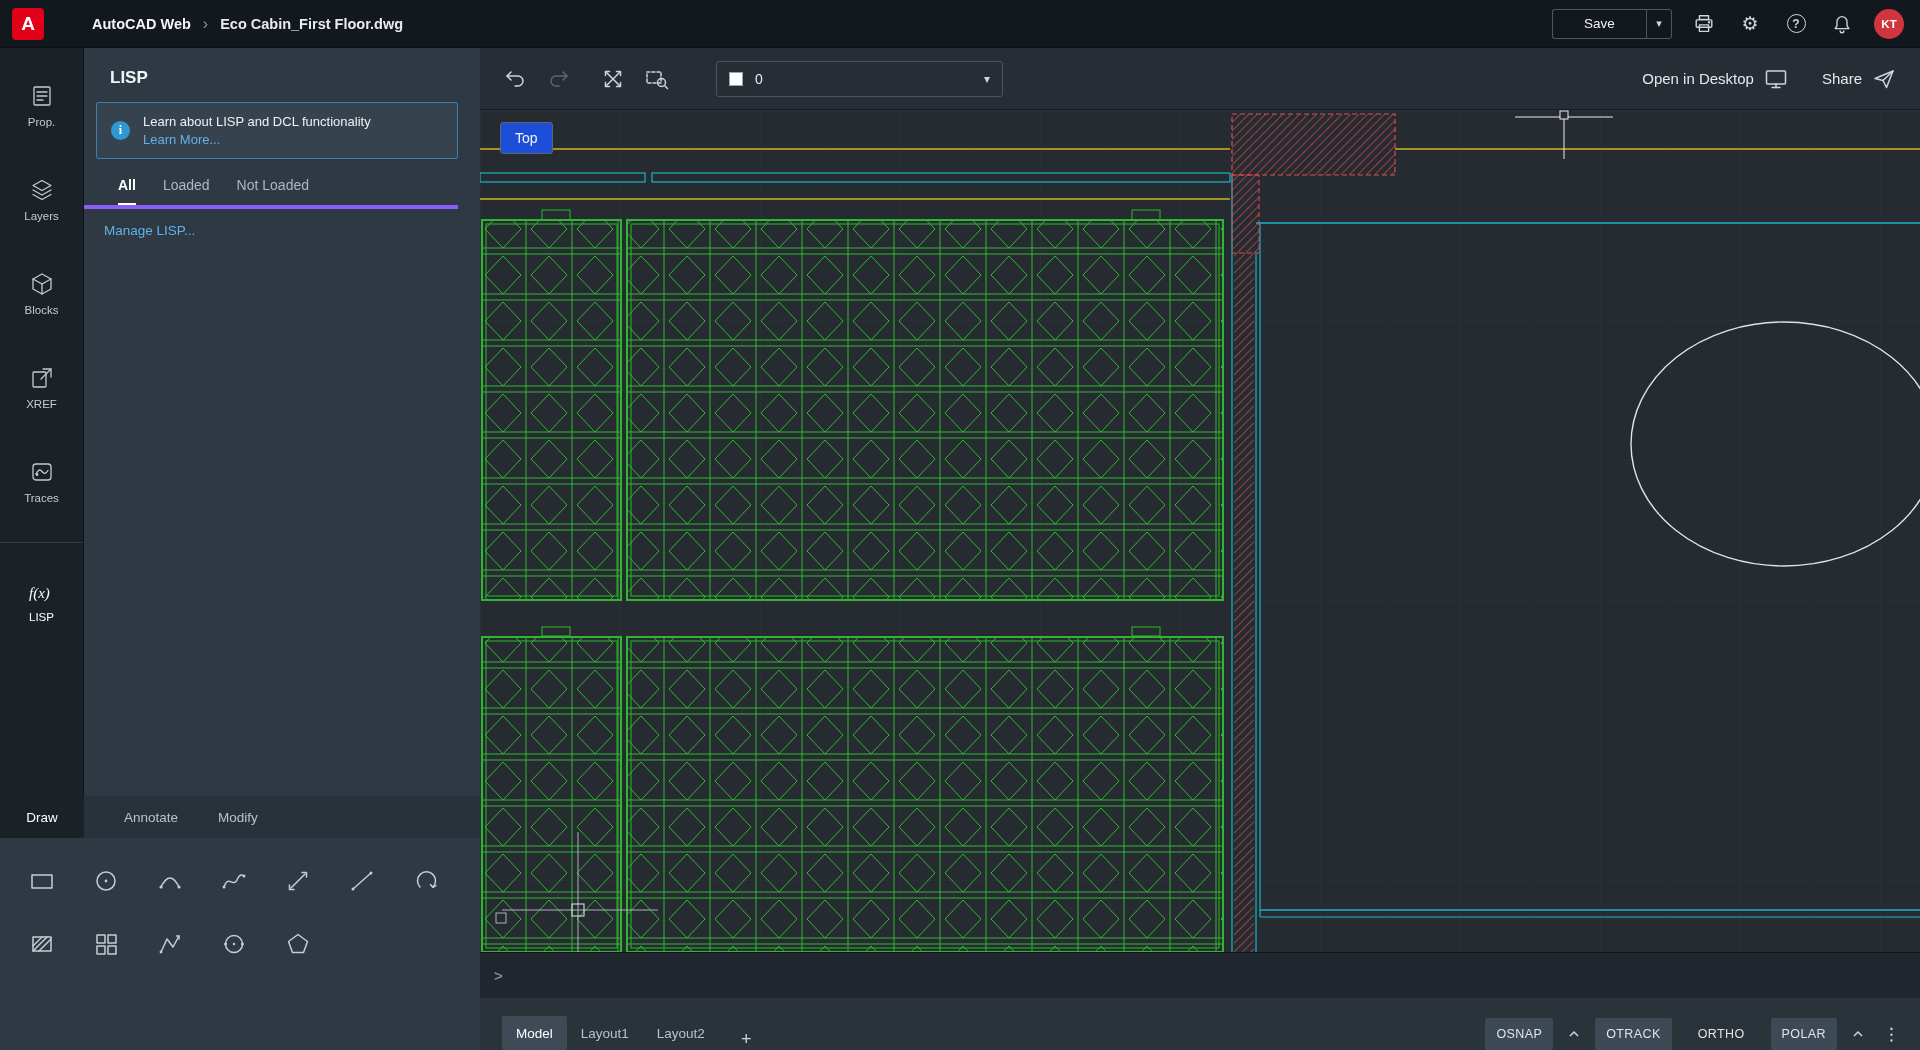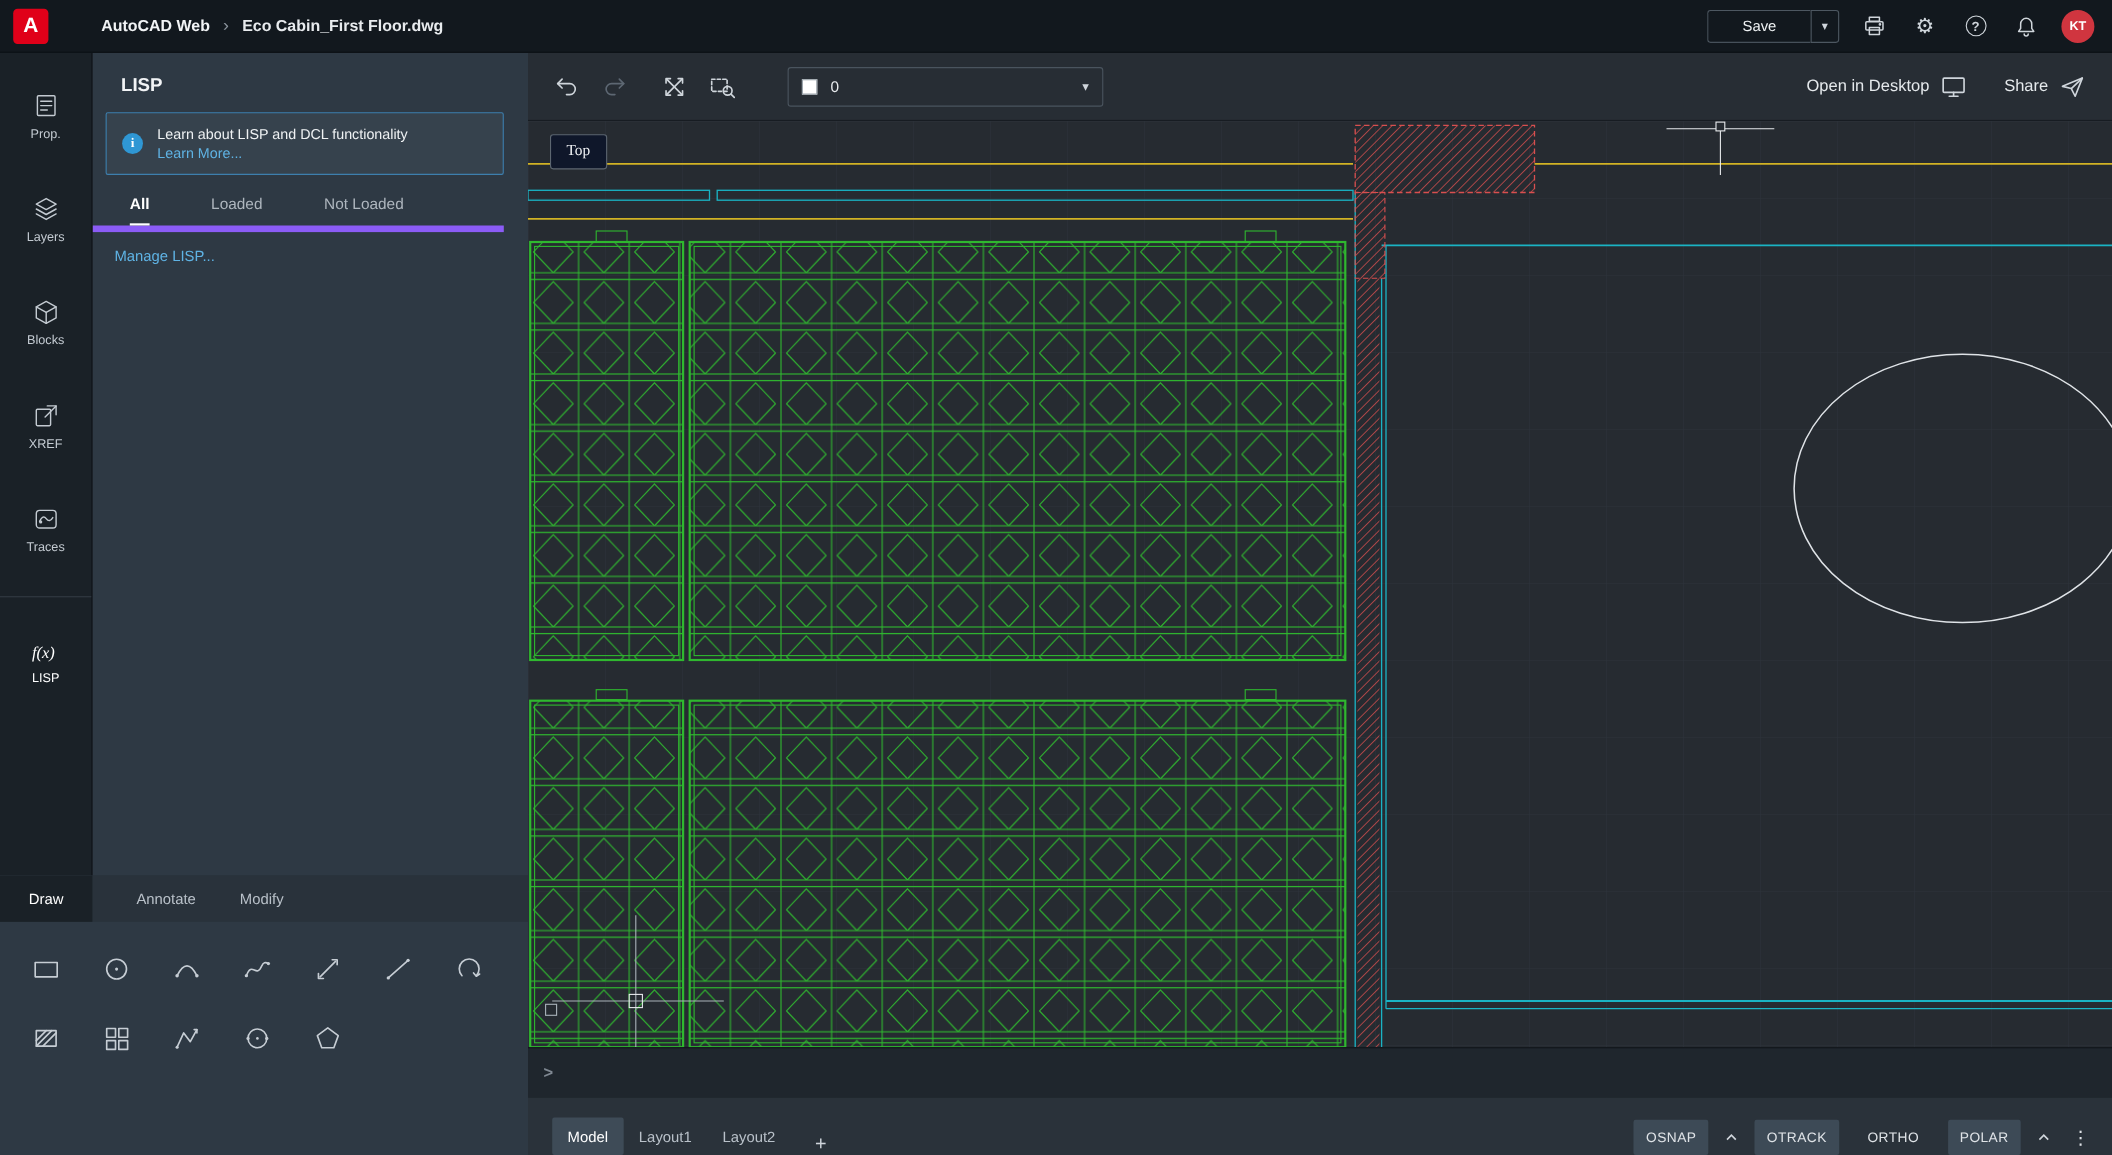--- a/index.html
+++ b/index.html
@@ -45,21 +45,21 @@
   .lisp-panel { position:absolute; left:84px; top:48px; width:396px; height:748px; background:#2e3944; z-index:15; }
   .lisp-title { color:#f2f4f6; font-size:17px; font-weight:bold; padding:20px 0 14px 26px; }
   .info-box { margin:0 22px 6px 12px; border:1px solid #3d7fae; background:#36424d; border-radius:2px;
     display:flex; align-items:center; gap:13px; padding:11px 14px; cursor:default; }
   .info-i { width:19px; height:19px; min-width:19px; border-radius:50%; background:#2f97d4; color:#fff;
     font-size:12px; font-weight:bold; display:flex; align-items:center; justify-content:center;
     font-family:"Liberation Serif","DejaVu Serif",serif; }
   .info-lines { display:flex; flex-direction:column; gap:3px; }
   .info-text { color:#eef1f3; font-size:13px; }
   .info-link { color:#5fb3e4; font-size:13px; cursor:pointer; }
-  .lisp-tabs { display:flex; gap:56px; padding:12px 22px 0 34px; border-bottom:6px solid #8b5cf6; margin-right:22px; margin-left:0; }
+  .lisp-tabs { display:flex; gap:27px; padding:12px 22px 0 34px; border-bottom:4px solid #8b5cf6; margin-right:22px; margin-left:0; }
   .lisp-tab { font-size:14px; color:#aeb6be; padding-bottom:10px; cursor:pointer; border-bottom:2px solid transparent; }
   .lisp-tab.active { color:#ffffff; font-weight:bold; border-bottom:2px solid #ffffff; }
   .lisp-row { display:flex; align-items:center; gap:12px; height:43px; padding-left:20px;
     border-bottom:1px solid #3a444e; margin-right:22px; cursor:pointer; }
   .lisp-row .fname { color:#e2e6ea; font-size:13.5px; }
   .minus-ic { stroke:#98a1a9; fill:none; stroke-width:1.3; }
   .manage-link { color:#5fb3e4; font-size:13.5px; padding:14px 0 0 20px; cursor:pointer; width:fit-content; }
 
   
   .bottom-panel { position:absolute; left:0; top:796px; width:480px; height:254px; background:#2e3944; z-index:20; }
@@ -87,22 +87,22 @@
     align-items:center; gap:12px; padding:0 12px; cursor:pointer; background:transparent; }
   .layer-swatch { width:14px; height:14px; background:#ffffff; border:1px solid #9aa3ab; }
   .layer-value { color:#e8ebee; font-size:14px; flex:1; text-align:left; }
   .layer-caret { color:#cfd5db; font-size:12px; }
   .ct-right { margin-left:auto; display:flex; align-items:center; gap:34px; }
   .ct-link { background:none; border:none; cursor:pointer; display:flex; align-items:center; gap:10px;
     color:#e5e9ec; font-size:15px; }
 
   .viewport { position:relative; width:1440px; height:888px; overflow:hidden; }
   .viewport svg.cad { display:block; }
-  .view-badge { position:absolute; left:20px; top:12px; background:#0f172a; border:1px solid #5c6670;
-    border-radius:3px; color:#f2f4f6; font-size:14px; padding:7px 14px; cursor:pointer;font-family:Liberation Serif, serif; }
+  .view-badge { position:absolute; left:20px; top:12px; background:#1d4ed8; border:1px solid #5c6670;
+    border-radius:3px; color:#f2f4f6; font-size:14px; padding:7px 14px; cursor:pointer; }
   .command-bar { position:absolute; left:0; right:0; bottom:0; height:46px; background:#1f262d;
     border-top:1px solid #11161b; display:flex; align-items:center; gap:10px; padding-left:14px; }
   .cmd-prompt { color:#7f8892; font-size:15px; font-weight:bold; }
   .cmd-input { flex:1; background:transparent; border:none; outline:none; color:#dfe3e7; font-size:15px;
     font-family:"Liberation Sans","DejaVu Sans",sans-serif; }
   .cmd-input::placeholder { color:#7f8892; }
 
   .statusbar { height:52px; background:#2a323a; display:flex; align-items:flex-end; padding:0 16px 0 22px; }
   .layout-tab { height:34px; padding:0 14px; background:none; border:none; color:#b9c1c9; font-size:13.5px;
     cursor:pointer; border-radius:2px; }

